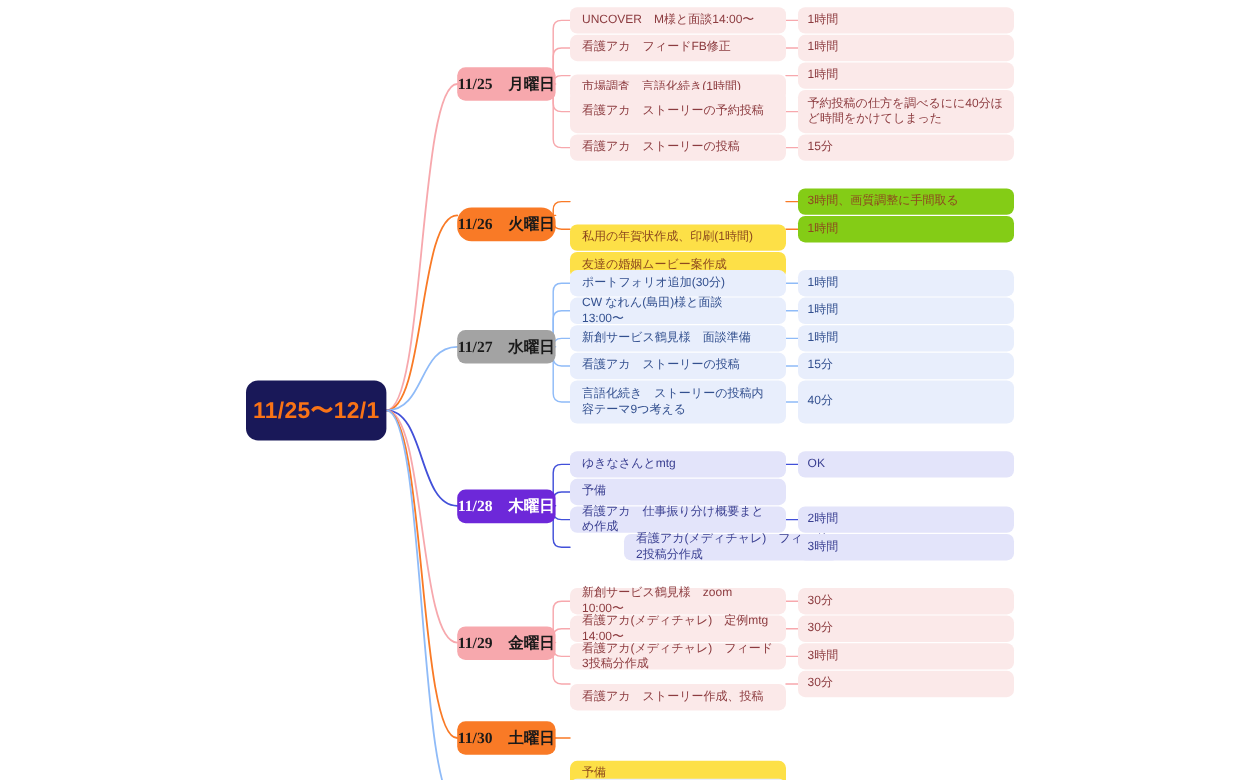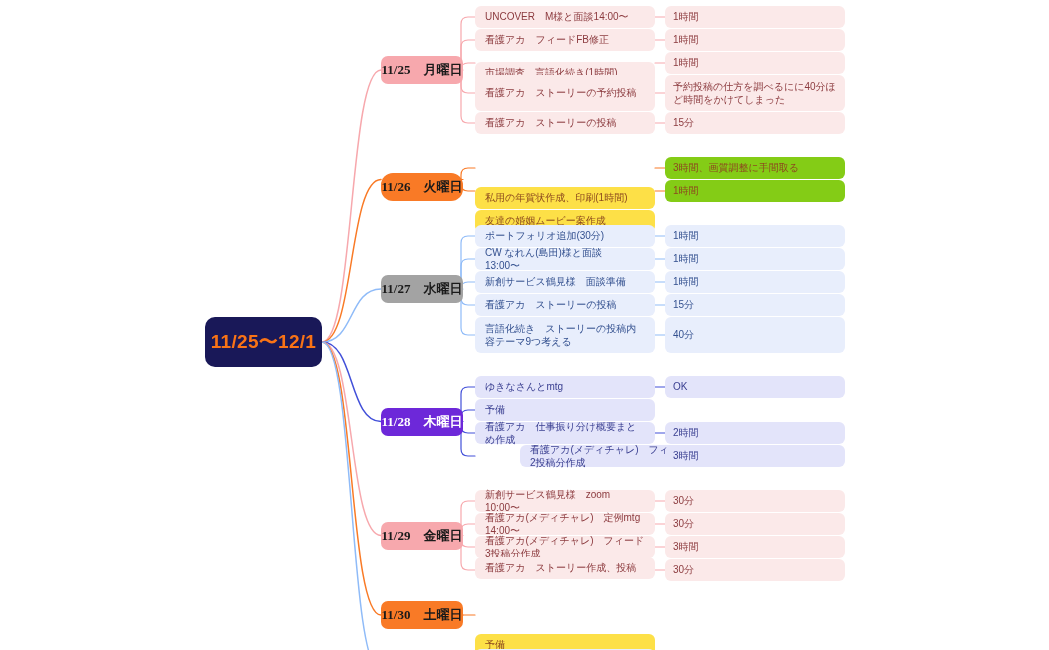--- a/index.html
+++ b/index.html
@@ -301,21 +301,21 @@
       </div>
       <div class="node val pink" style="top: 513px; height: 22px;">
         <span class="">30分</span>
       </div>
       <div class="node task pink" style="top: 536px; height: 22px;">
         <span class="">看護アカ(メディチャレ)　フィード3投稿分作成</span>
       </div>
       <div class="node val pink" style="top: 536px; height: 22px;">
         <span class="">3時間</span>
       </div>
-      <div class="node task pink" style="top: 557px; height: 22px;">
+      <div class="node task pink" style="top: 570px; height: 22px;">
         <span class="">看護アカ　ストーリー作成、投稿</span>
       </div>
       <div class="node val pink" style="top: 559px; height: 22px;">
         <span class="">30分</span>
       </div>
       <div class="node day pink" style="left: 381px; top: 521.5px;">
         <span class="">11/29　金曜日</span>
       </div>
       <div class="node task orange" style="top: 604px; height: 22px;">
         <span class="">予備</span>

